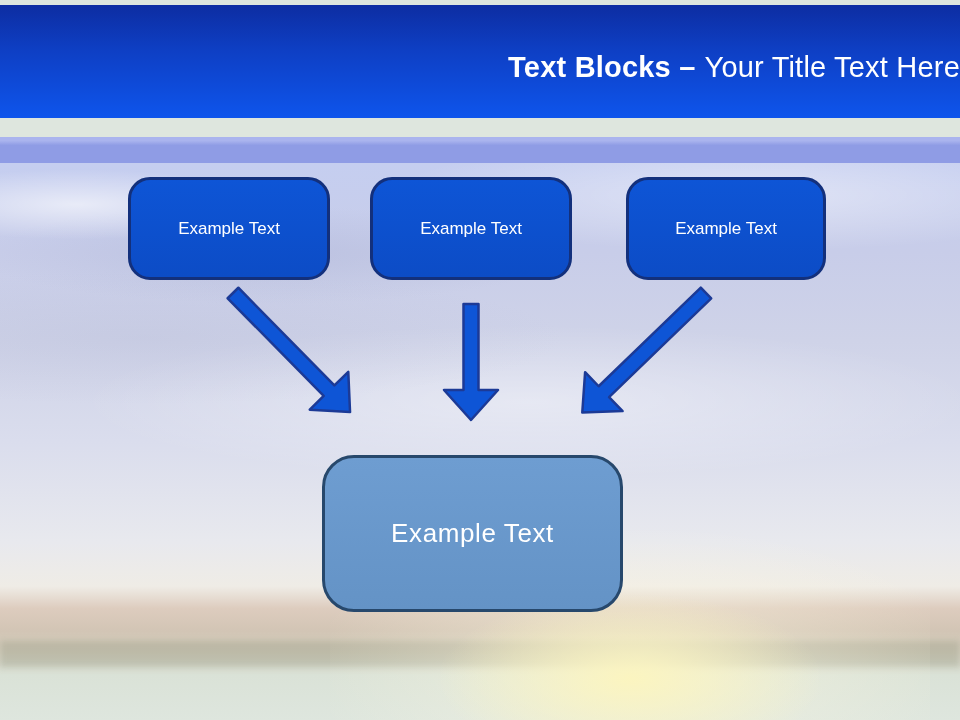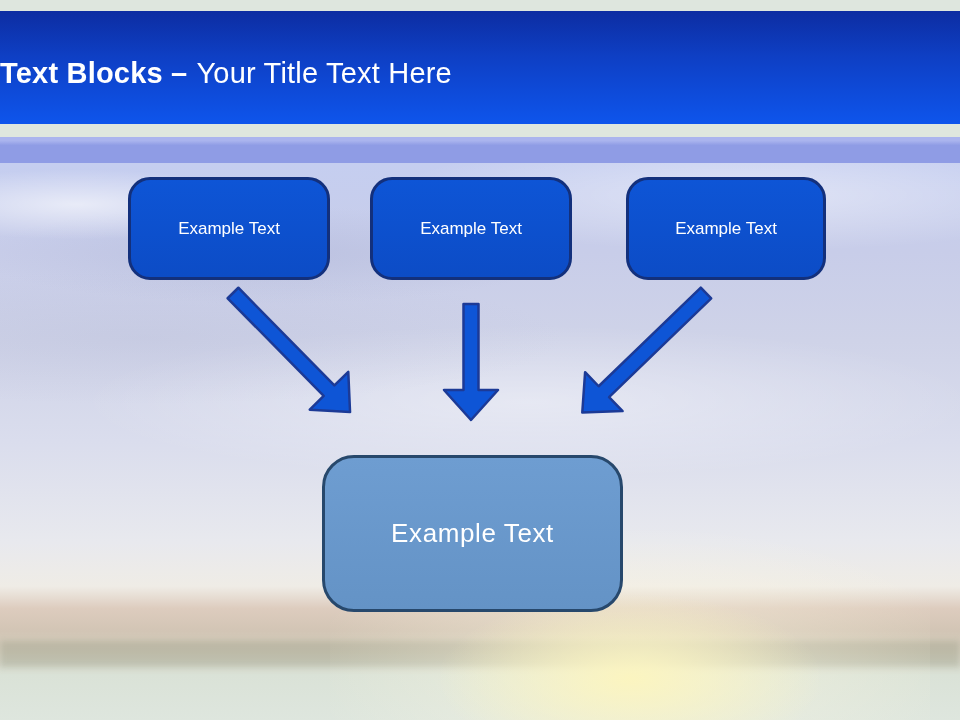--- a/index.html
+++ b/index.html
@@ -57,23 +57,23 @@
     filter:blur(3px);
   }
   .sun-glow{
     position:absolute;left:330px;top:330px;width:600px;height:320px;
     background:
       radial-gradient(ellipse 46% 38% at 50% 58%, rgba(252,245,190,0.95), rgba(252,245,190,0) 70%),
       radial-gradient(ellipse 75% 60% at 52% 55%, rgba(255,250,225,0.55), rgba(255,250,225,0) 75%);
   }
   
   .header{
-    position:absolute;left:0;top:11px;width:960px;height:113px;
+    position:absolute;left:0;top:5px;width:960px;height:113px;
     background:linear-gradient(180deg,var(--header-top) 0%,var(--header-mid) 40%,var(--header-bottom) 100%);
-    display:flex;align-items:center;justify-content:flex-start;
+    display:flex;align-items:center;justify-content:flex-end;
     z-index:3;
   }
   .title{
     margin:0;padding-top:12px;
     color:var(--text-on-blue);
     font-size:29px;font-weight:400;letter-spacing:0.2px;
     white-space:nowrap;
   }
   .title .em{font-weight:700;}
   .title .rest{margin-left:9px;}

